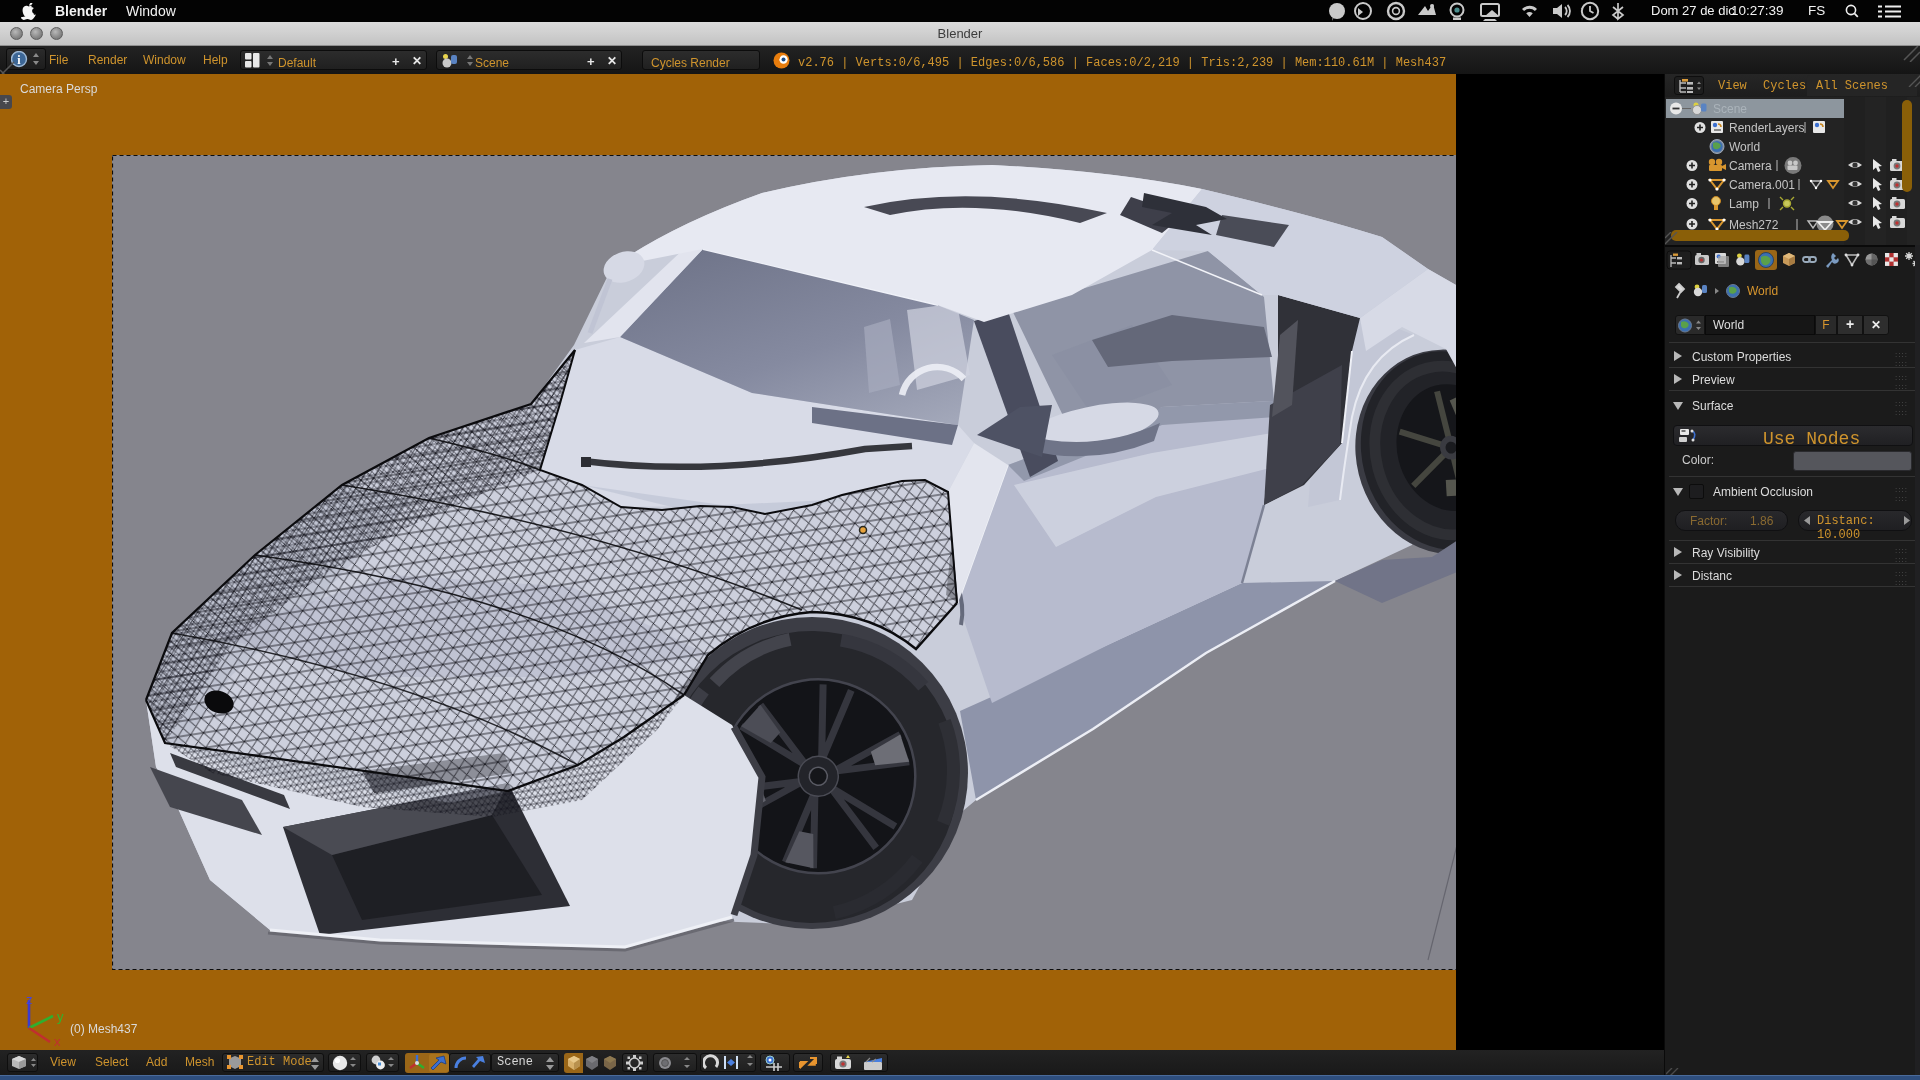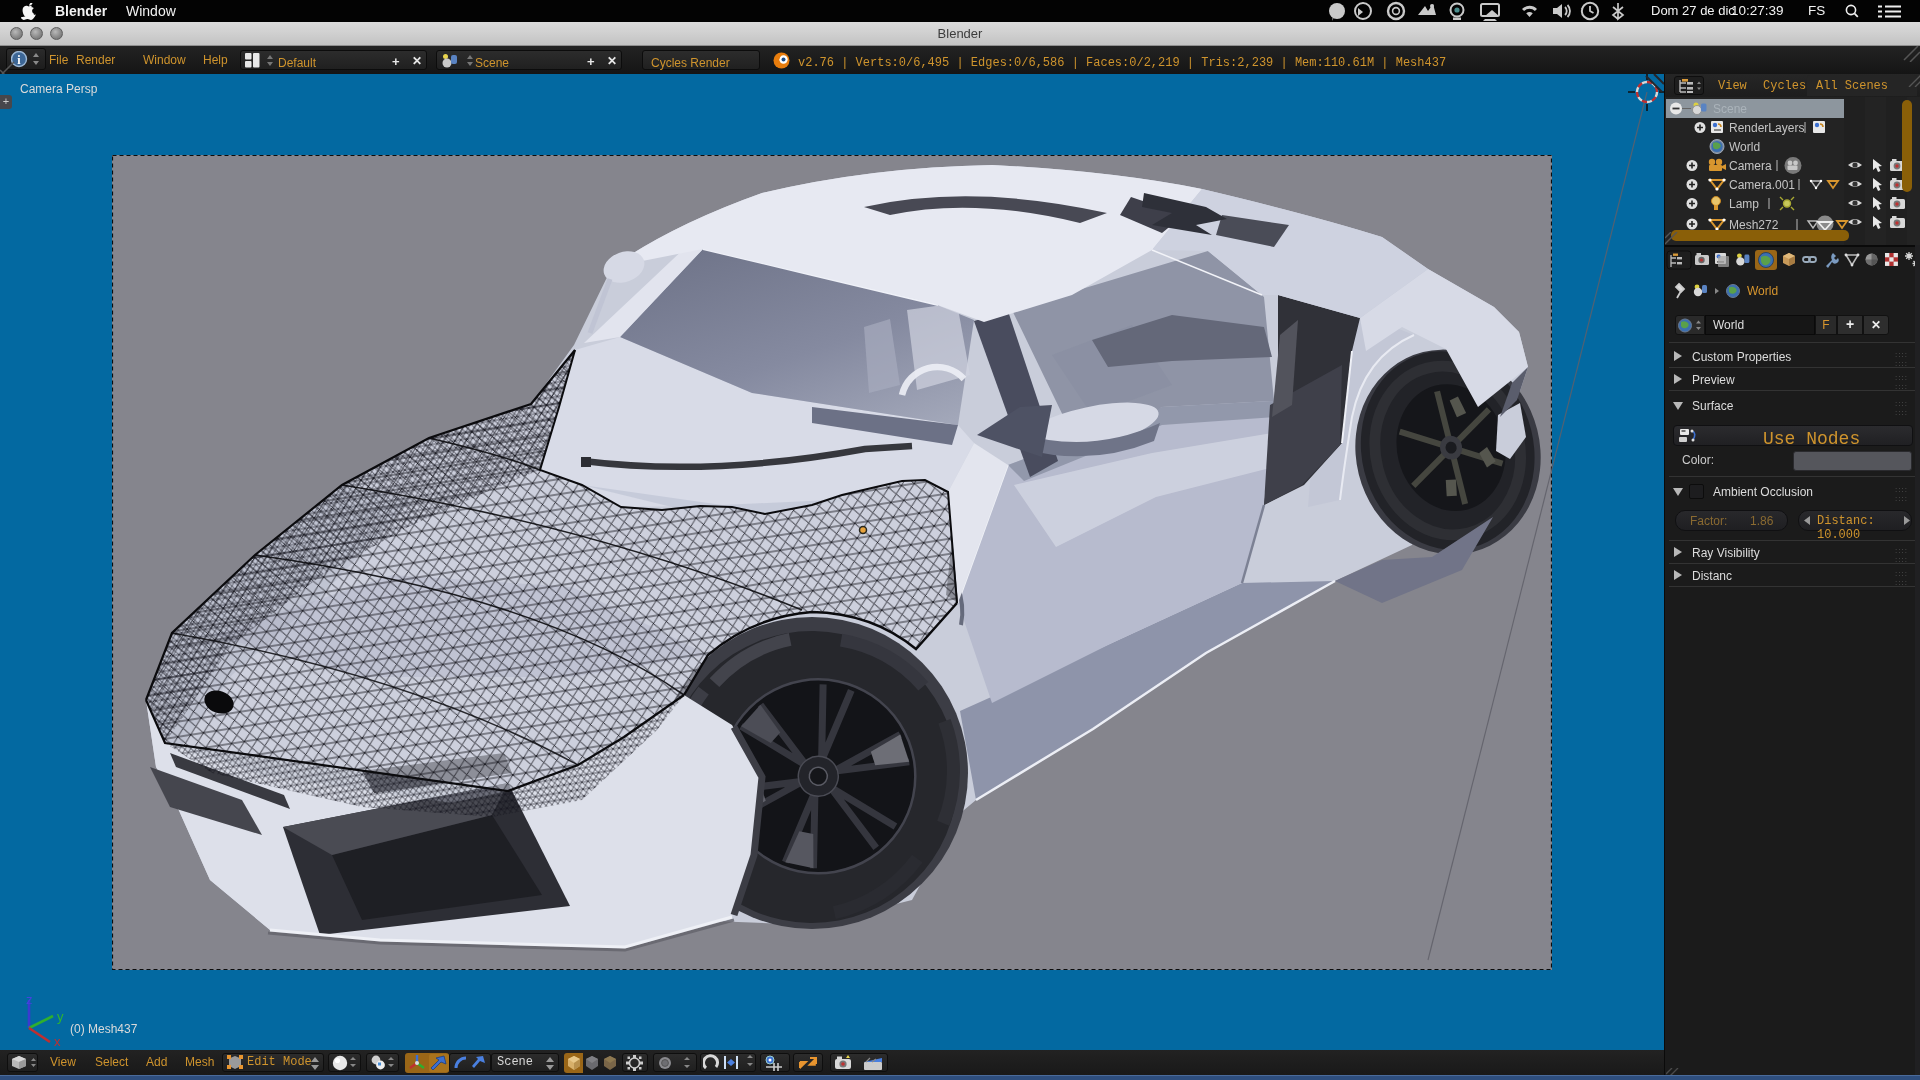--- a/index.html
+++ b/index.html
@@ -22,21 +22,21 @@
 
 
 #infobar { left:0; top:46px; width:1920px; height:28px; background:linear-gradient(#232323,#151515); }
 .amber { color:#cf942d;font-family:Liberation Mono, monospace; }
 .menu-t { position:absolute; top:7px; font-size:12px; color:#cf942d; }
 .field { position:absolute; background:#191919; border:1px solid #0c0c0c; border-radius:3px;
   height:20px; top:4px; font-size:12px; color:#d8d8d8; }
 .fx { position:absolute; top:3px; color:#e8e8e8; font-size:13px; font-weight:bold; }
 
 
-#view { left:0; top:74px; width:1664px; height:976px; background:#0369a1; overflow:hidden;padding-left:42px; }
+#view { left:0; top:74px; width:1456px; height:976px; background:#a16207; overflow:hidden;padding-left:42px; }
 .vlabel { position:absolute; color:#dadada; font-size:12px; }
 
 
 #vheader { left:0; top:1050px; width:1664px; height:25px; background:linear-gradient(#222,#191919); }
 #vheader .menu-t { top:5px; }
 .hfield { position:absolute; background:#1e1e1e; border:1px solid #0e0e0e; border-radius:3px; height:19px; top:3px; }
 
 
 #rpanel { left:1664px; top:74px; width:256px; height:1006px; background:#1b1b1b; border-left:1px solid #0a0a0a; }
 .orow { position:absolute; left:0; width:238px; height:19px; font-size:12px; color:#c4c4c4; }
@@ -97,21 +97,21 @@
 <div class="tl" style="left:30px"></div>
 <div class="tl" style="left:50px"></div>
 <div id="infobar" class="abs">
   <div class="field" style="left:6px;width:40px;height:22px;top:2px;background:linear-gradient(#2b2b2b,#1d1d1d)"></div>
   <svg class="abs" style="left:11px;top:5px" width="30" height="17" viewBox="0 0 30 17">
     <circle cx="8" cy="8" r="7.5" fill="#3d6796" stroke="#9db8d5" stroke-width="1.4"></circle>
     <text x="8" y="12.5" font-size="12" font-weight="bold" fill="#fff" text-anchor="middle" font-family="Liberation Serif">i</text>
     <path d="M22 6l3-4 3 4zM22 10l3 4 3-4z" fill="#8a8a8a"></path>
   </svg>
   <div class="menu-t" style="left:49px">File</div>
-  <div class="menu-t" style="left:76px">Render</div>
+  <div class="menu-t" style="left:88px">Render</div>
   <div class="menu-t" style="left:143px">Window</div>
   <div class="menu-t" style="left:203px">Help</div>
   <div class="field" style="left:240px;width:187px;background:linear-gradient(#2c2c2c,#202020)"></div>
   <svg class="abs" style="left:245px;top:7px" width="30" height="15" viewBox="0 0 30 15">
     <rect x="0" y="0" width="6.5" height="6.5" rx="1" fill="#e8e8e8"></rect>
       <rect x="0" y="8" width="6.5" height="6.5" rx="1" fill="#e8e8e8"></rect>
       <rect x="8" y="0" width="6.5" height="14.5" rx="1" fill="#e8e8e8"></rect>
     <path d="M22 6l3-4 3 4zM22 9l3 4 3-4z" fill="#777"></path>
   </svg>
   <div class="abs" style="left:278px;top:10px;font-size:12px;color:#cf942d">Default</div>

